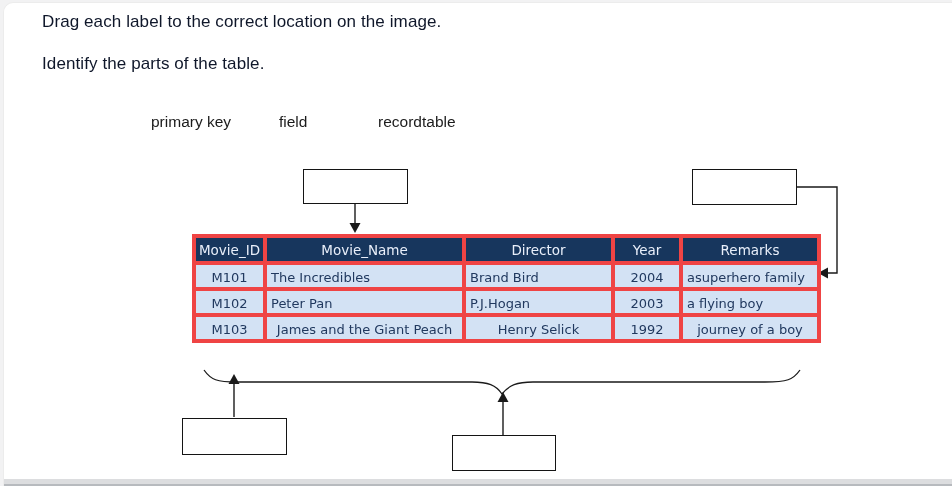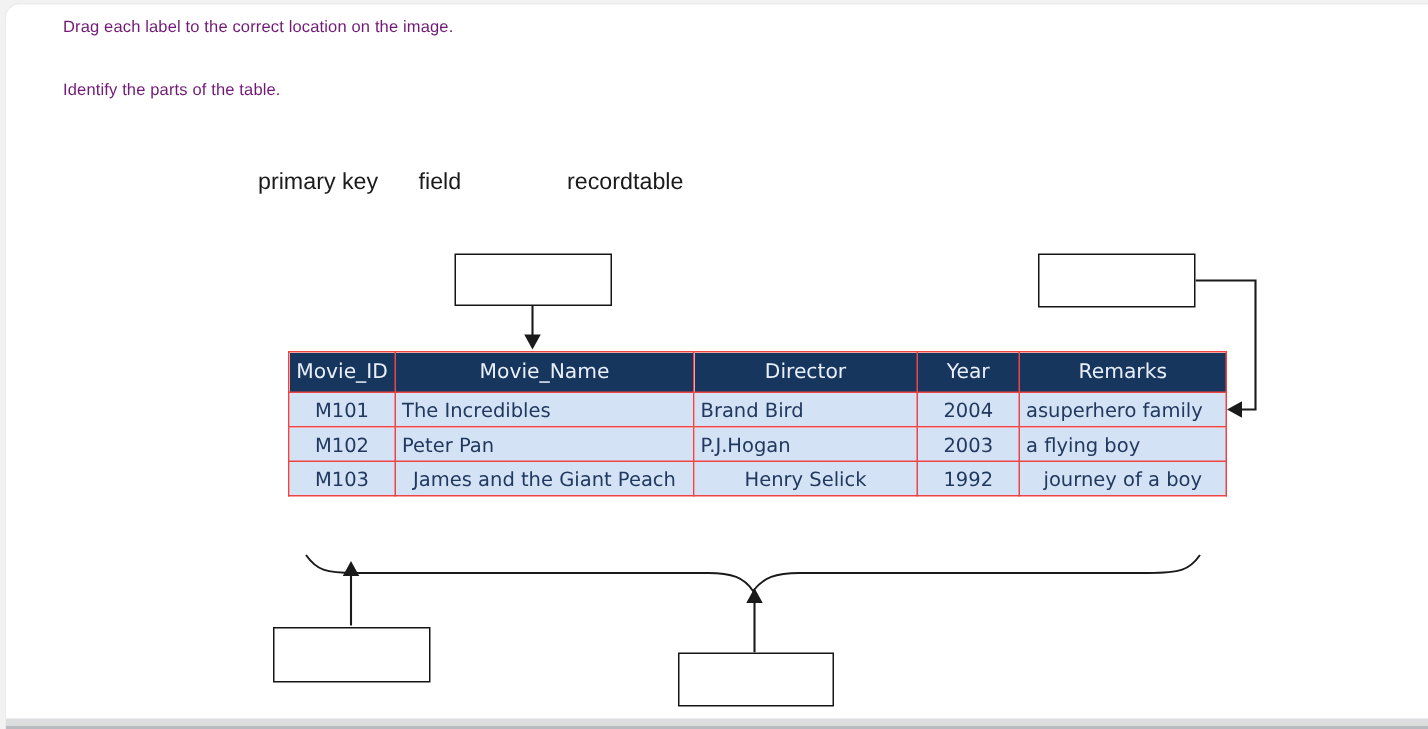--- a/index.html
+++ b/index.html
@@ -6,48 +6,48 @@
   .stage {
     position:relative; width:952px; height:486px; overflow:hidden;
     font-family:"Liberation Sans", sans-serif;
   }
   .card {
     position:absolute; left:3px; top:2px; right:0; bottom:0;
     background:#ffffff; border-left:1px solid #ececec; border-top:1px solid #ececec;
     border-top-left-radius:10px;
   }
   .instruction {
-    position:absolute; margin:0; font-size:11px; color:#701a75; letter-spacing:0.1px;text-align:right;
+    position:absolute; margin:0; font-size:17px; color:#0f172a; letter-spacing:0.1px;text-align:right;
   }
   .instr-1 { left:38px; top:9px; }
   .instr-2 { left:38px; top:51px; }
   .drag-label {
     position:absolute; top:110px; font-size:15.5px; color:#1b1b1b;
     cursor:grab; white-space:nowrap;
   }
-  .lbl-0 { left:168px;text-align:right; }
+  .lbl-0 { left:147px;text-align:right; }
   .lbl-1 { left:275px; }
   .lbl-2 { left:338px;margin-left:36px; }
   .lbl-3 { left:418px; }
 
   .drop-box {
     position:absolute; background:#ffffff; border:1.5px solid #141414; box-sizing:border-box;
   }
   .box-top          { left:299px; top:166px; width:105px; height:35px; }
   .box-right        { left:688px; top:166px; width:105px; height:36px; }
   .box-bottom-left  { left:178px; top:415px; width:105px; height:37px; }
   .box-bottom-center{ left:448px; top:432px; width:104px; height:36px; }
 
   table.movies {
     position:absolute; left:188px; top:231px;
     border-collapse:collapse; table-layout:fixed; width:625px;
     font-family:"DejaVu Sans", sans-serif;
   }
   table.movies th, table.movies td {
-    border:1px solid #ef4444; box-sizing:border-box; overflow:hidden;margin-top:24px;
+    border:4px solid #ef4444; box-sizing:border-box; overflow:hidden;margin-top:24px;
   }
   table.movies th {
     background:#17365d; color:#e9effa; font-weight:400; font-size:13.5px;
     height:27px; text-align:center; padding:0 2px;
   }
   table.movies td {
     background:#d3e2f4; color:#21395f; font-size:13px;
     vertical-align:top; padding:3px 4px 0 4px; line-height:19px;
   }
   td.c-center { text-align:center; }

